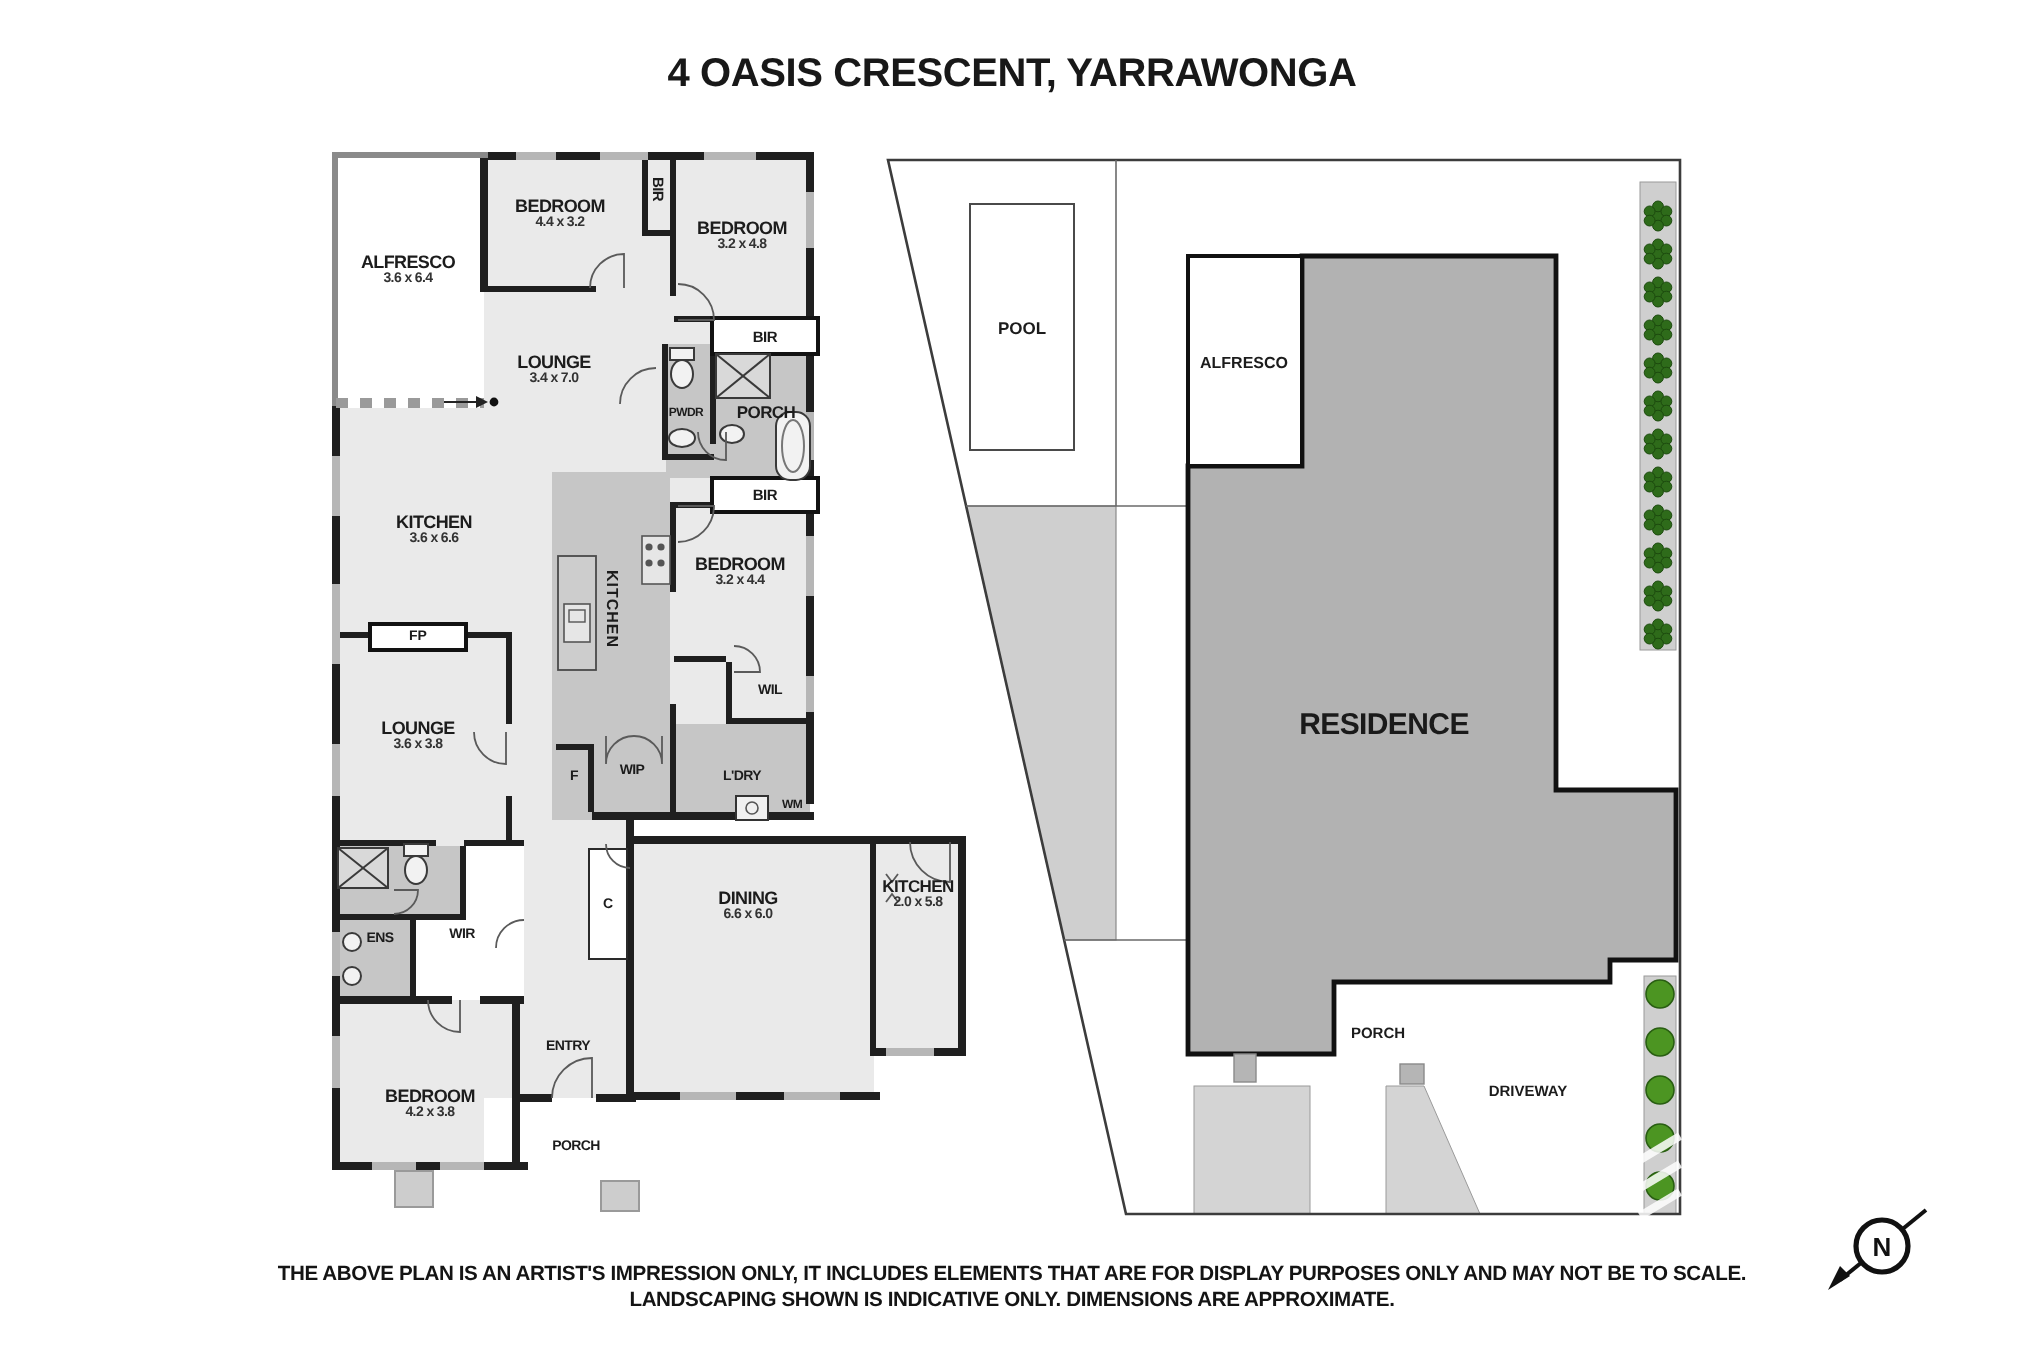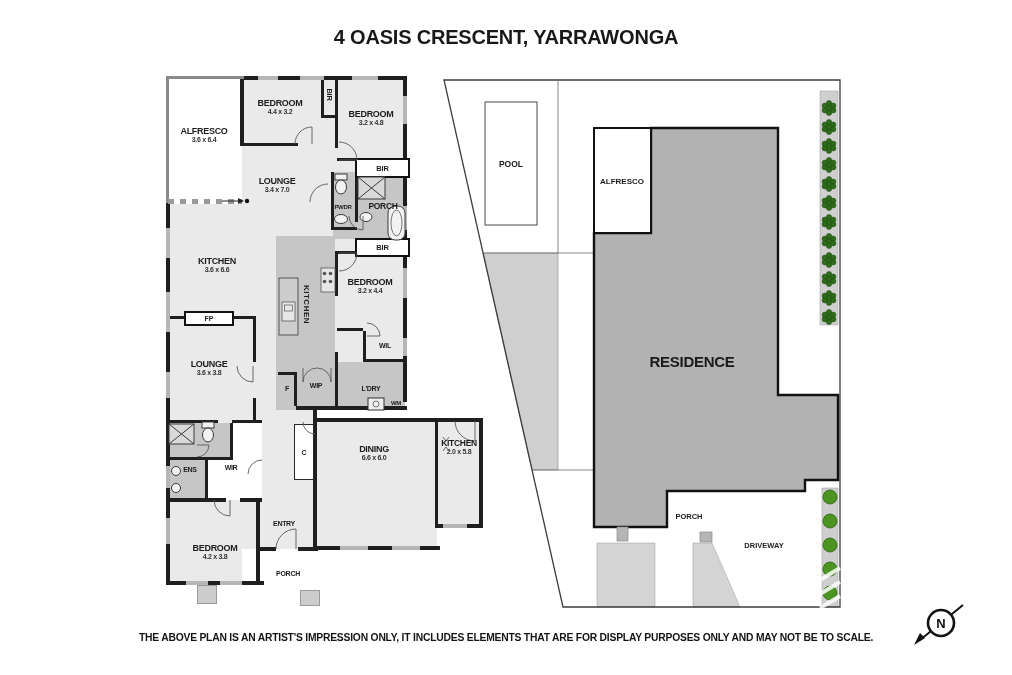--- a/index.html
+++ b/index.html
@@ -323,15 +323,16 @@
 
   <svg class="abs" style="left:900px;top:598px;" width="80" height="55" viewBox="0 0 80 55">
     <line x1="63" y1="7" x2="20" y2="42" stroke="#111" stroke-width="2"></line>
     <polygon points="14,47 25,40 20,35" fill="#111"></polygon>
     <circle cx="41" cy="25" r="13" fill="#ffffff" stroke="#111" stroke-width="2.6"></circle>
     <text x="41" y="30" text-anchor="middle" font-size="13" font-weight="bold" fill="#111">N</text>
   </svg>
 
   <div id="disclaimer">
     <div>THE ABOVE PLAN IS AN ARTIST'S IMPRESSION ONLY, IT INCLUDES ELEMENTS THAT ARE FOR DISPLAY PURPOSES ONLY AND MAY NOT BE TO SCALE.</div>
+    <div>LANDSCAPING SHOWN IS INDICATIVE ONLY. DIMENSIONS ARE APPROXIMATE.</div>
   </div>
 
 </div>
 
 </body></html>

